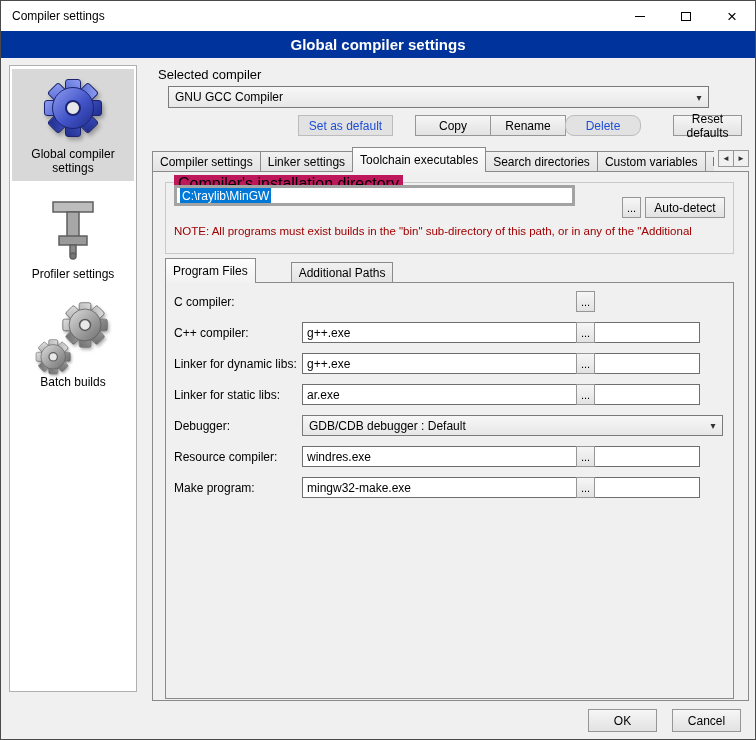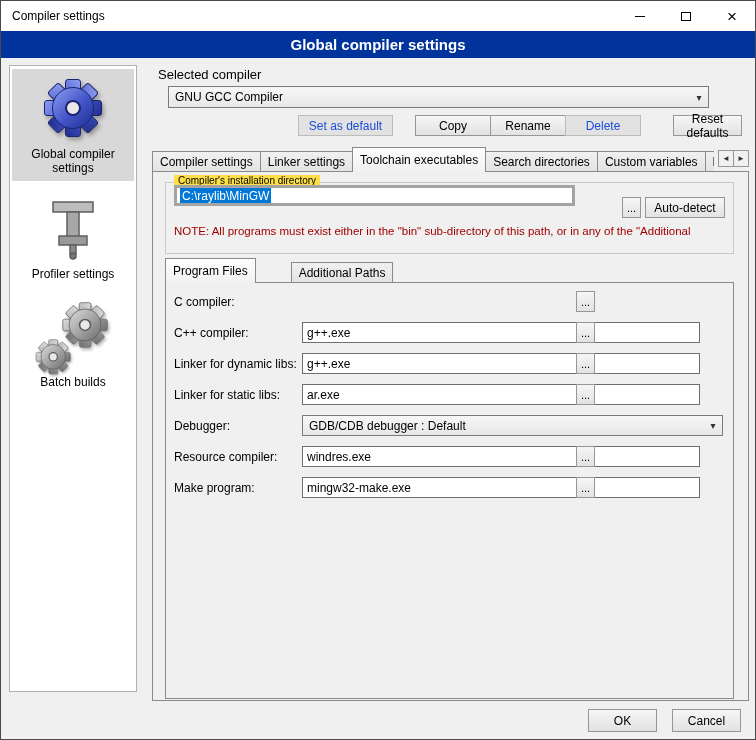--- a/index.html
+++ b/index.html
@@ -60,21 +60,21 @@
 
   .btn { height:21px; font-size:12px; border:1px solid #969696;
          background:linear-gradient(#F6F6F6,#E2E2E2); display:flex; align-items:center;
          justify-content:center; padding:0 8px; cursor:default; font-family:inherit; }
   .btn.disabled { color:#1d4ed8; background:#E2E2E2; border-color:#BCBCBC; }
   .btn-row { position:absolute; left:157px; top:114px; width:584px; display:flex;
              justify-content:flex-end; }
   .btn-row .b-setdef { width:95px; }
   .btn-row .b-copy { width:76px; margin-left:22px; }
   .btn-row .b-rename { width:76px; margin-left:-1px; }
-  .btn-row .b-delete { width:76px; margin-left:-1px; }
+  .btn-row .b-delete { width:76px; margin-left:-1px;border-radius:9px; }
   .btn-row .b-reset { width:69px; margin-left:32px; }
 
   
   .tabs { position:absolute; left:151px; top:146px; width:597px; height:25px; }
   .tab-list { position:absolute; left:0; top:0; width:562px; height:25px; display:flex;
               align-items:flex-end; overflow:hidden; }
   .tab { height:21px; border:1px solid #8A8A8A; background:linear-gradient(#F1F1F1,#E3E3E3);
          display:flex; align-items:center; padding:0 7px; margin-right:-1px;
          white-space:nowrap; font-size:12px; position:relative; cursor:default; }
   .tab.active { height:25px; background:linear-gradient(#FDFDFD,#F1F1F1); border-bottom:none;
@@ -84,22 +84,22 @@
   .sbtn { width:16px; height:17px; border:1px solid #979797; background:#F0F0F0; margin-left:-1px;
           display:flex; align-items:center; justify-content:center; font-size:8px; padding:0;
           color:#333; cursor:default; }
 
   
   .tabpanel { position:absolute; left:151px; top:170px; width:597px; height:530px;
               border:1px solid #8A8A8A; background:#F0F0F0; z-index:1; }
 
   .groupbox { position:absolute; left:12px; top:10px; width:569px; height:72px;
               border:1px solid #C9C9C9; }
-  .groupbox-title { position:absolute; top:-8px; left:8px; background:#fde047; padding:0 4px;
-                    font-size:10px; }
+  .groupbox-title { position:absolute; top:-8px; left:8px; background:#be185d; padding:0 4px;
+                    font-size:16px; }
   .path-box { position:absolute; left:8px; top:2px; width:401px; height:21px; background:#fff;
               border:3px solid #a3a3a3; display:flex; align-items:center; padding-left:3px;
               overflow:hidden; }
   .sel-text { background:#0078D7; color:#fff; padding:1px 2px; white-space:nowrap; }
   .browse-sm { position:absolute; width:19px; height:21px; font-size:11px; padding:0; }
   .gb-browse { left:456px; top:14px; }
   .autodetect { position:absolute; left:479px; top:14px; width:80px; height:21px; }
   .note { position:absolute; left:8px; top:42px; width:556px; color:#A00000; font-size:11.5px;
           white-space:nowrap; overflow:hidden; }
 
@@ -226,21 +226,21 @@
 
   <div class="tabpanel">
 
     <div class="groupbox">
       <span class="groupbox-title">Compiler's installation directory</span>
       <div class="path-box">
         <span class="sel-text">C:\raylib\MinGW</span>
       </div>
       <button class="btn browse-sm gb-browse">...</button>
       <button class="btn autodetect">Auto-detect</button>
-      <div class="note">NOTE: All programs must exist either in the "bin" sub-directory of this path, or in any of the "Additional</div>
+      <div class="note">NOTE: All programs must exist builds in the "bin" sub-directory of this path, or in any of the "Additional</div>
     </div>
 
     <div class="subtabs">
       <div class="tab active">Program Files</div>
       <div class="tab">Additional Paths</div>
     </div>
 
     <div class="subpanel">
 
       <div class="frow" style="top:8px">

